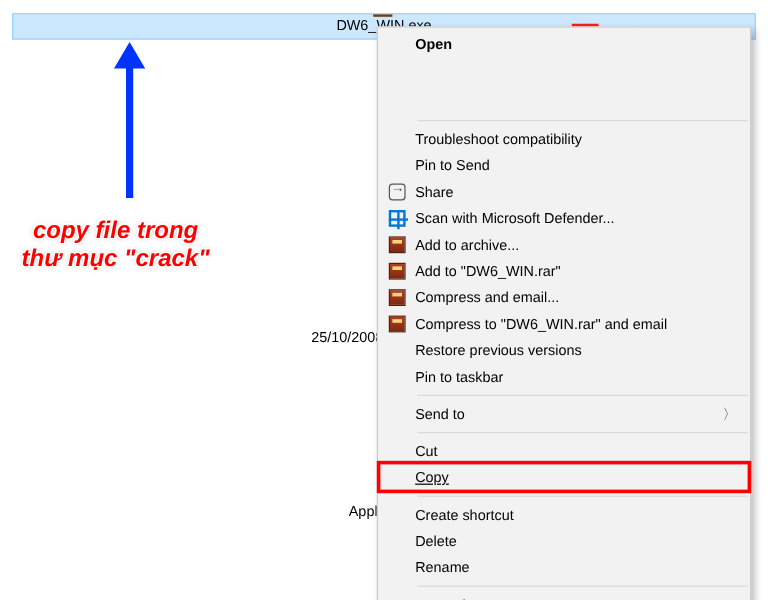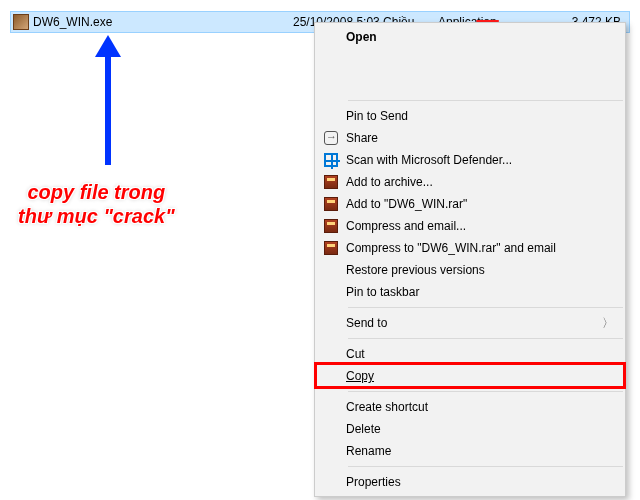--- a/index.html
+++ b/index.html
@@ -16,20 +16,21 @@
   .file-row {
     position: absolute;
     top: 11px;
     left: 10px;
     right: 10px;
     height: 22px;
     background: #cce8ff;
     border: 1px solid #99d1ff;
     display: flex;
     align-items: center;
+    flex-direction: column;
   }
   .file-icon {
     width: 16px; height: 16px;
     margin: 0 4px 0 2px;
     background: linear-gradient(135deg,#8b5a2b,#d2a679);
     border: 1px solid #6b3e1a;
     display: inline-block;
   }
   .file-name { flex: 0 0 260px; }
   .file-date { flex: 0 0 145px; color:#000; }
@@ -188,20 +189,24 @@
 
 <div class="ctx">
   <div class="item bold">
     <span class="ic"></span>
       <span class="lbl">Open</span>
   </div>
   <div class="gap"></div>
   <div class="sep"></div>
   <div class="item">
     <span class="ic"></span>
+      <span class="lbl">Troubleshoot compatibility</span>
+  </div>
+  <div class="item">
+    <span class="ic"></span>
       <span class="lbl">Pin to Send</span>
   </div>
   <div class="item">
     <span class="ic">
         <span class="share-ic"></span>
       </span>
       <span class="lbl">Share</span>
   </div>
   <div class="item">
     <span class="ic">

